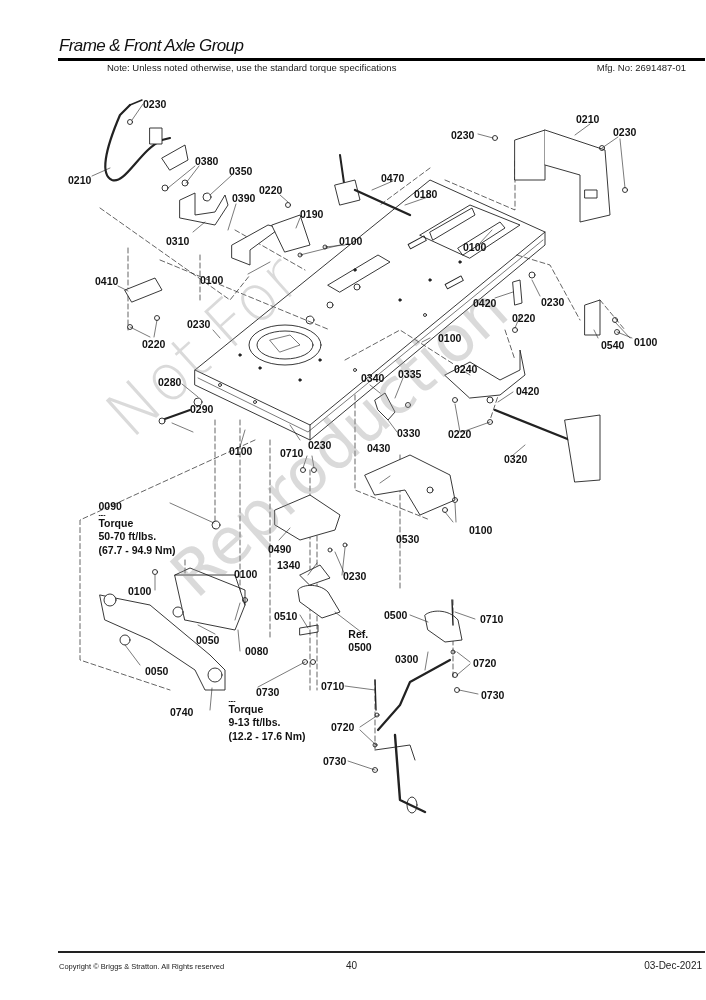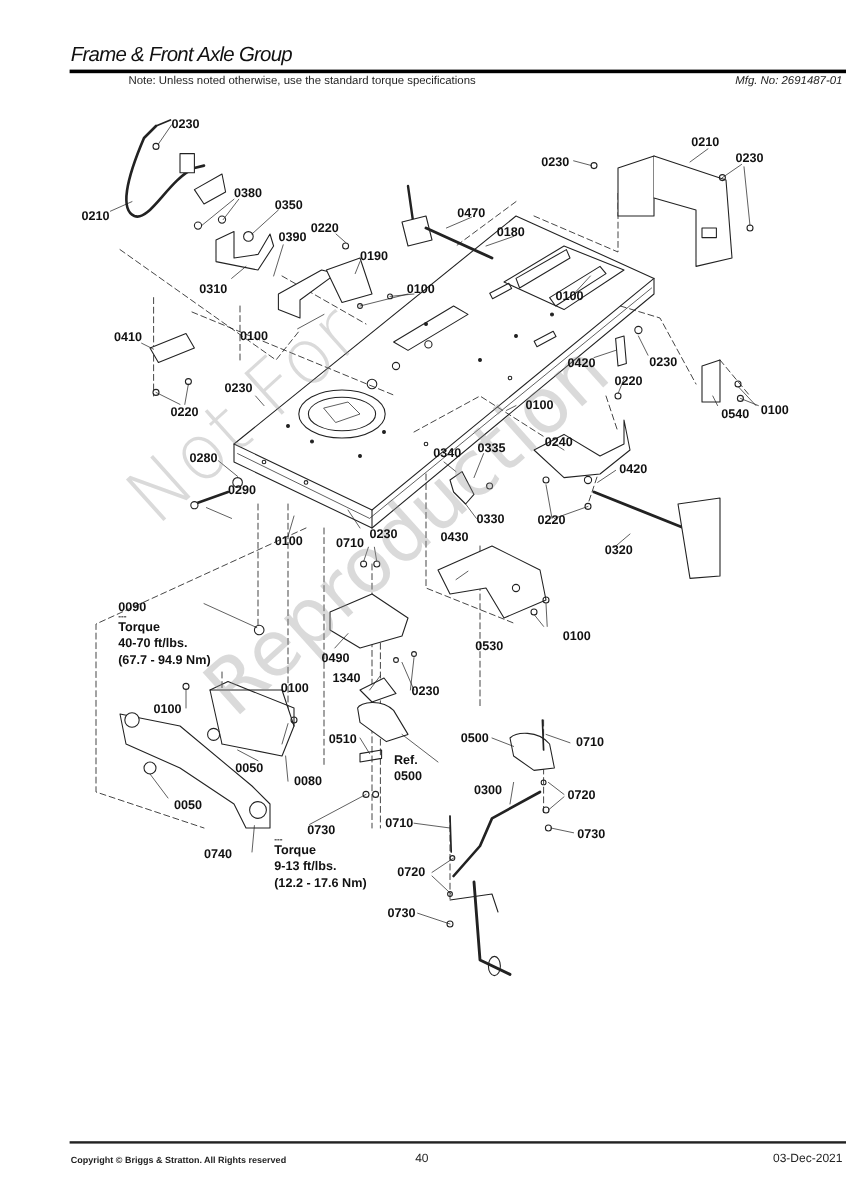--- a/index.html
+++ b/index.html
@@ -2,23 +2,23 @@
 <html><head>
 <meta charset="utf-8">
 <style>
   html, body { margin: 0; padding: 0; background: #ffffff; }
   body { width: 706px; height: 1000px; position: relative; overflow: hidden;
          font-family: "Liberation Sans", sans-serif; color: #111; }
   .title { position: absolute; left: 59px; top: 36px; font-size: 17px; font-style: italic;
            font-weight: normal; letter-spacing: -0.6px; color: #111; }
   .rule-top { position: absolute; left: 58px; top: 58px; width: 647px; height: 3px; background: #000; }
   .note { position: absolute; left: 59px; top: 62px; font-size: 9.5px; color: #222; padding-left: 48px; }
-  .mfg { position: absolute; right: 4px; top: 62px; font-size: 9.5px; color: #222; font-style: italic; }
+  .mfg { position: absolute; right: 20px; top: 62px; font-size: 9.5px; color: #222; }
   .rule-bottom { position: absolute; left: 58px; top: 951px; width: 647px; height: 2px; background: #222; }
-  .copyright { position: absolute; left: 59px; top: 962px; font-size: 7.5px; color: #222; font-weight: bold; }
+  .copyright { position: absolute; left: 59px; top: 962px; font-size: 7.5px; color: #222; }
   .pagenum { position: absolute; left: 346px; top: 960px; font-size: 10px; color: #222; }
   .date { position: absolute; right: 4px; top: 960px; font-size: 10px; color: #222; margin-left: 11px; }
   #diagram { position: absolute; left: 0; top: 0; width: 706px; height: 1000px; }
   .lbl { position: absolute; font-size: 10.5px; font-weight: bold; color: #111; white-space: nowrap; line-height: 1; }
   .torque { position: absolute; font-size: 10.5px; font-weight: bold; color: #111; text-align: left;
             line-height: 1.25; transform: translateX(-50%); white-space: nowrap; }
   .torque .dash { display: block; font-size: 7px; line-height: 0.6; }
   .watermark { position: absolute; left: 95px; top: 400px; font-size: 64px; color: rgba(150,150,150,0.35);
                transform: rotate(-42deg); transform-origin: left top; white-space: nowrap; line-height: 1;
                font-family: "DejaVu Sans", sans-serif; font-weight: 300; pointer-events: none; }
@@ -313,30 +313,30 @@
 <div class="lbl" style="left:256px;top:687px">0730</div>
 <div class="lbl" style="left:384px;top:610px">0500</div>
 <div class="lbl" style="left:480px;top:614px">0710</div>
 <div class="lbl" style="left:395px;top:654px">0300</div>
 <div class="lbl" style="left:473px;top:658px">0720</div>
 <div class="lbl" style="left:481px;top:690px">0730</div>
 <div class="lbl" style="left:321px;top:681px">0710</div>
 <div class="lbl" style="left:331px;top:722px">0720</div>
 <div class="lbl" style="left:323px;top:756px">0730</div>
 
-<div class="torque" style="left:340px;top:628px">
+<div class="torque" style="left:360px;top:628px">
   <span style="display:block">Ref.</span>
   <span style="display:block">0500</span>
 </div>
 
 <div class="torque" style="left:137px;top:500px">
   <span style="display:block">0090</span>
   <span class="dash">---</span>
   <span style="display:block">Torque</span>
-  <span style="display:block">40-70 ft/lbs.</span>
+  <span style="display:block">50-70 ft/lbs.</span>
   <span style="display:block">(67.7 - 94.9 Nm)</span>
 </div>
 
 <div class="torque" style="left:267px;top:686px">
   <span style="display:block;visibility:hidden">0730</span>
   <span class="dash">---</span>
   <span style="display:block">Torque</span>
   <span style="display:block">9-13 ft/lbs.</span>
   <span style="display:block">(12.2 - 17.6 Nm)</span>
 </div>

